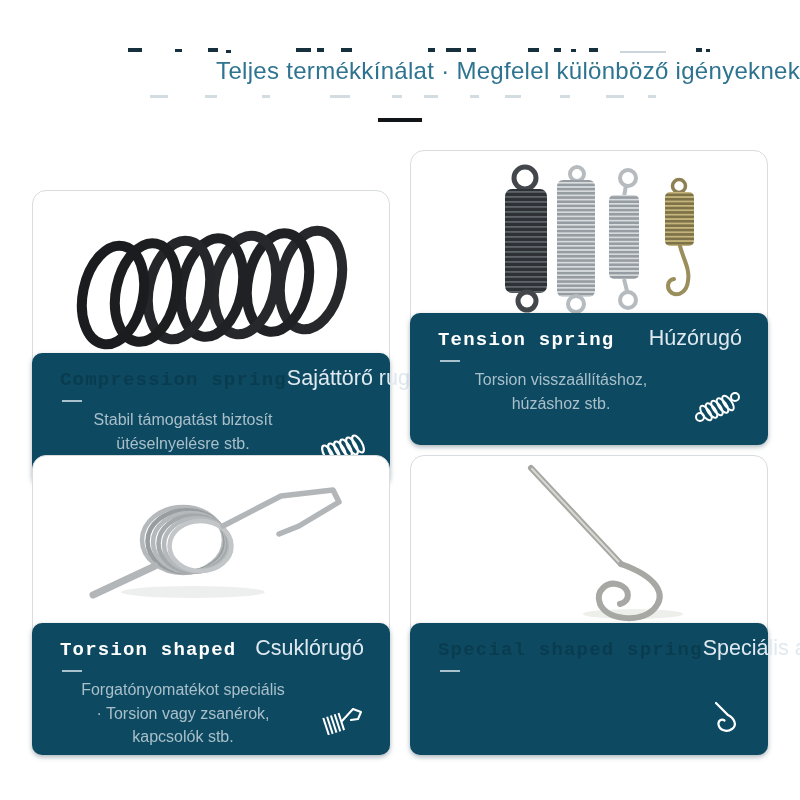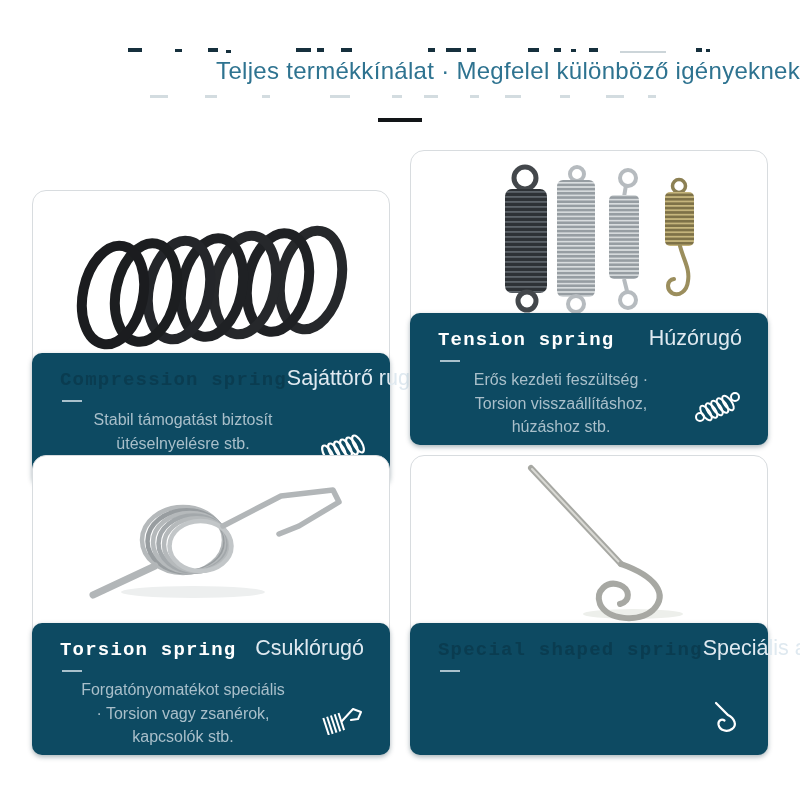--- a/index.html
+++ b/index.html
@@ -154,21 +154,20 @@
         <path d="M189 85 C193 100, 199 108, 197 120 C196 130, 188 136, 181 132 C175 128, 176 119, 183 118" fill="none" stroke="#9B8E5D" stroke-width="4" stroke-linecap="round"></path>
       </svg>
     </div>
     <div class="panel">
       <div class="panel-head">
         <span class="t-en">Tension spring</span>
         <span class="t-hu">Húzórugó</span>
       </div>
       <div class="panel-dash"></div>
       <div class="desc">
-        <div>Erős kezdeti feszültség ·</div>
         <div>Torsion visszaállításhoz,</div>
         <div>húzáshoz stb.</div>
       </div>
       <svg class="panel-icon" width="52" height="36" viewBox="0 0 52 36">
         <g fill="none" stroke="#FFFFFF" stroke-width="2">
           <circle cx="8" cy="28" r="4"></circle>
           <ellipse cx="14" cy="24" rx="3.8" ry="8.5" transform="rotate(-35 14 24)"></ellipse>
           <ellipse cx="19.5" cy="21.5" rx="3.8" ry="8.5" transform="rotate(-35 19.5 21.5)"></ellipse>
           <ellipse cx="25" cy="19" rx="3.8" ry="8.5" transform="rotate(-35 25 19)"></ellipse>
           <ellipse cx="30.5" cy="16.5" rx="3.8" ry="8.5" transform="rotate(-35 30.5 16.5)"></ellipse>
@@ -190,21 +189,21 @@
           <ellipse cx="110.5" cy="75.6" rx="35" ry="28" stroke="#A3A8AB"></ellipse>
           <ellipse cx="114" cy="76.8" rx="33" ry="26.5" stroke="#B5B9BB"></ellipse>
           <ellipse cx="117.5" cy="78" rx="31" ry="25" stroke="#C2C6C8"></ellipse>
         </g>
         <line x1="72" y1="98" x2="10" y2="127" stroke="#B2B6B8" stroke-width="7" stroke-linecap="round"></line>
         <path d="M140 58 L198 28 L250 22 L256 34 L216 58 L196 66" fill="none" stroke="#B2B6B8" stroke-width="5.5" stroke-linecap="round" stroke-linejoin="round"></path>
       </svg>
     </div>
     <div class="panel">
       <div class="panel-head">
-        <span class="t-en">Torsion spring</span>
+        <span class="t-en">Torsion shaped</span>
         <span class="t-hu">Csuklórugó</span>
       </div>
       <div class="panel-dash"></div>
       <div class="desc">
         <div>Forgatónyomatékot speciális</div>
         <div>· Torsion vagy zsanérok,</div>
         <div>kapcsolók stb.</div>
       </div>
       <svg class="panel-icon" width="46" height="36" viewBox="0 0 46 36">
         <g stroke="#FFFFFF" stroke-width="2" fill="none">

